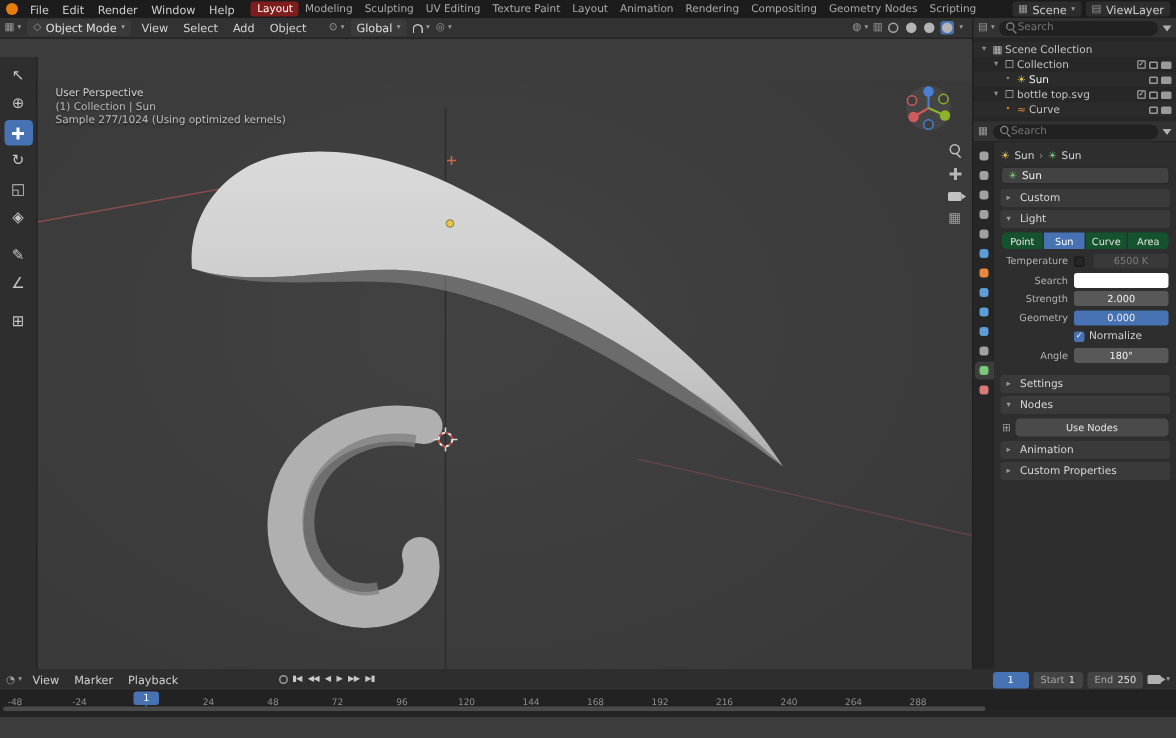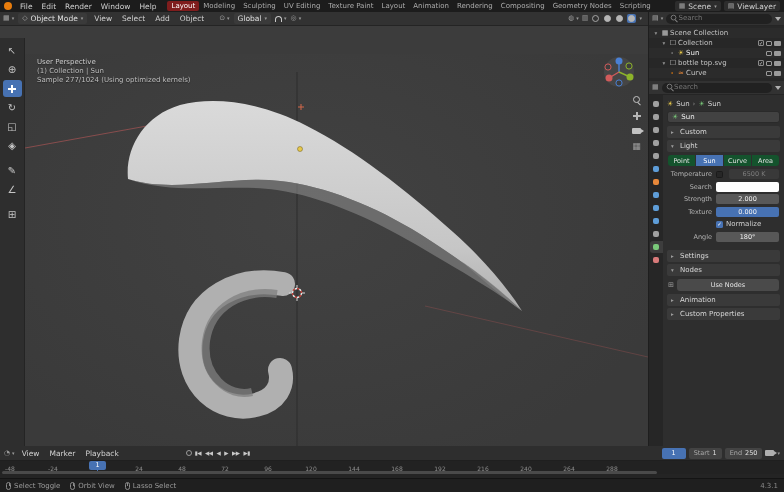--- a/index.html
+++ b/index.html
@@ -470,21 +470,21 @@
           </div>
           <div class="prop-row">
             <span class="plabel">Search</span>
             <span class="pfield white"></span>
           </div>
           <div class="prop-row">
             <span class="plabel">Strength</span>
             <span class="pfield">2.000</span>
           </div>
           <div class="prop-row">
-            <span class="plabel">Texture</span>
+            <span class="plabel">Geometry</span>
             <span class="pfield blue">0.000</span>
           </div>
           <div class="prop-row">
             <span class="plabel"></span>
             <span class="norm-val">
               <span class="checkbox checked">✓</span>
               <span>Normalize</span>
             </span>
           </div>
           <div class="prop-row">
@@ -569,29 +569,14 @@
         <span class="tick">240</span>
         <span class="tick">264</span>
         <span class="tick">288</span>
       </div>
       <span class="playhead-line"></span>
       <span class="playhead-pill">1</span>
       <span class="tl-scroll"></span>
     </div>
   </div>
 
-  <div id="statusbar">
-    <span class="hint">
-      <span class="i-mouse"></span>
-      <span>Select Toggle</span>
-    </span>
-    <span class="hint">
-      <span class="i-mouse"></span>
-      <span>Orbit View</span>
-    </span>
-    <span class="hint">
-      <span class="i-mouse"></span>
-      <span>Lasso Select</span>
-    </span>
-    <span class="version">4.3.1</span>
-  </div>
 
 </div>
 
 </body></html>

